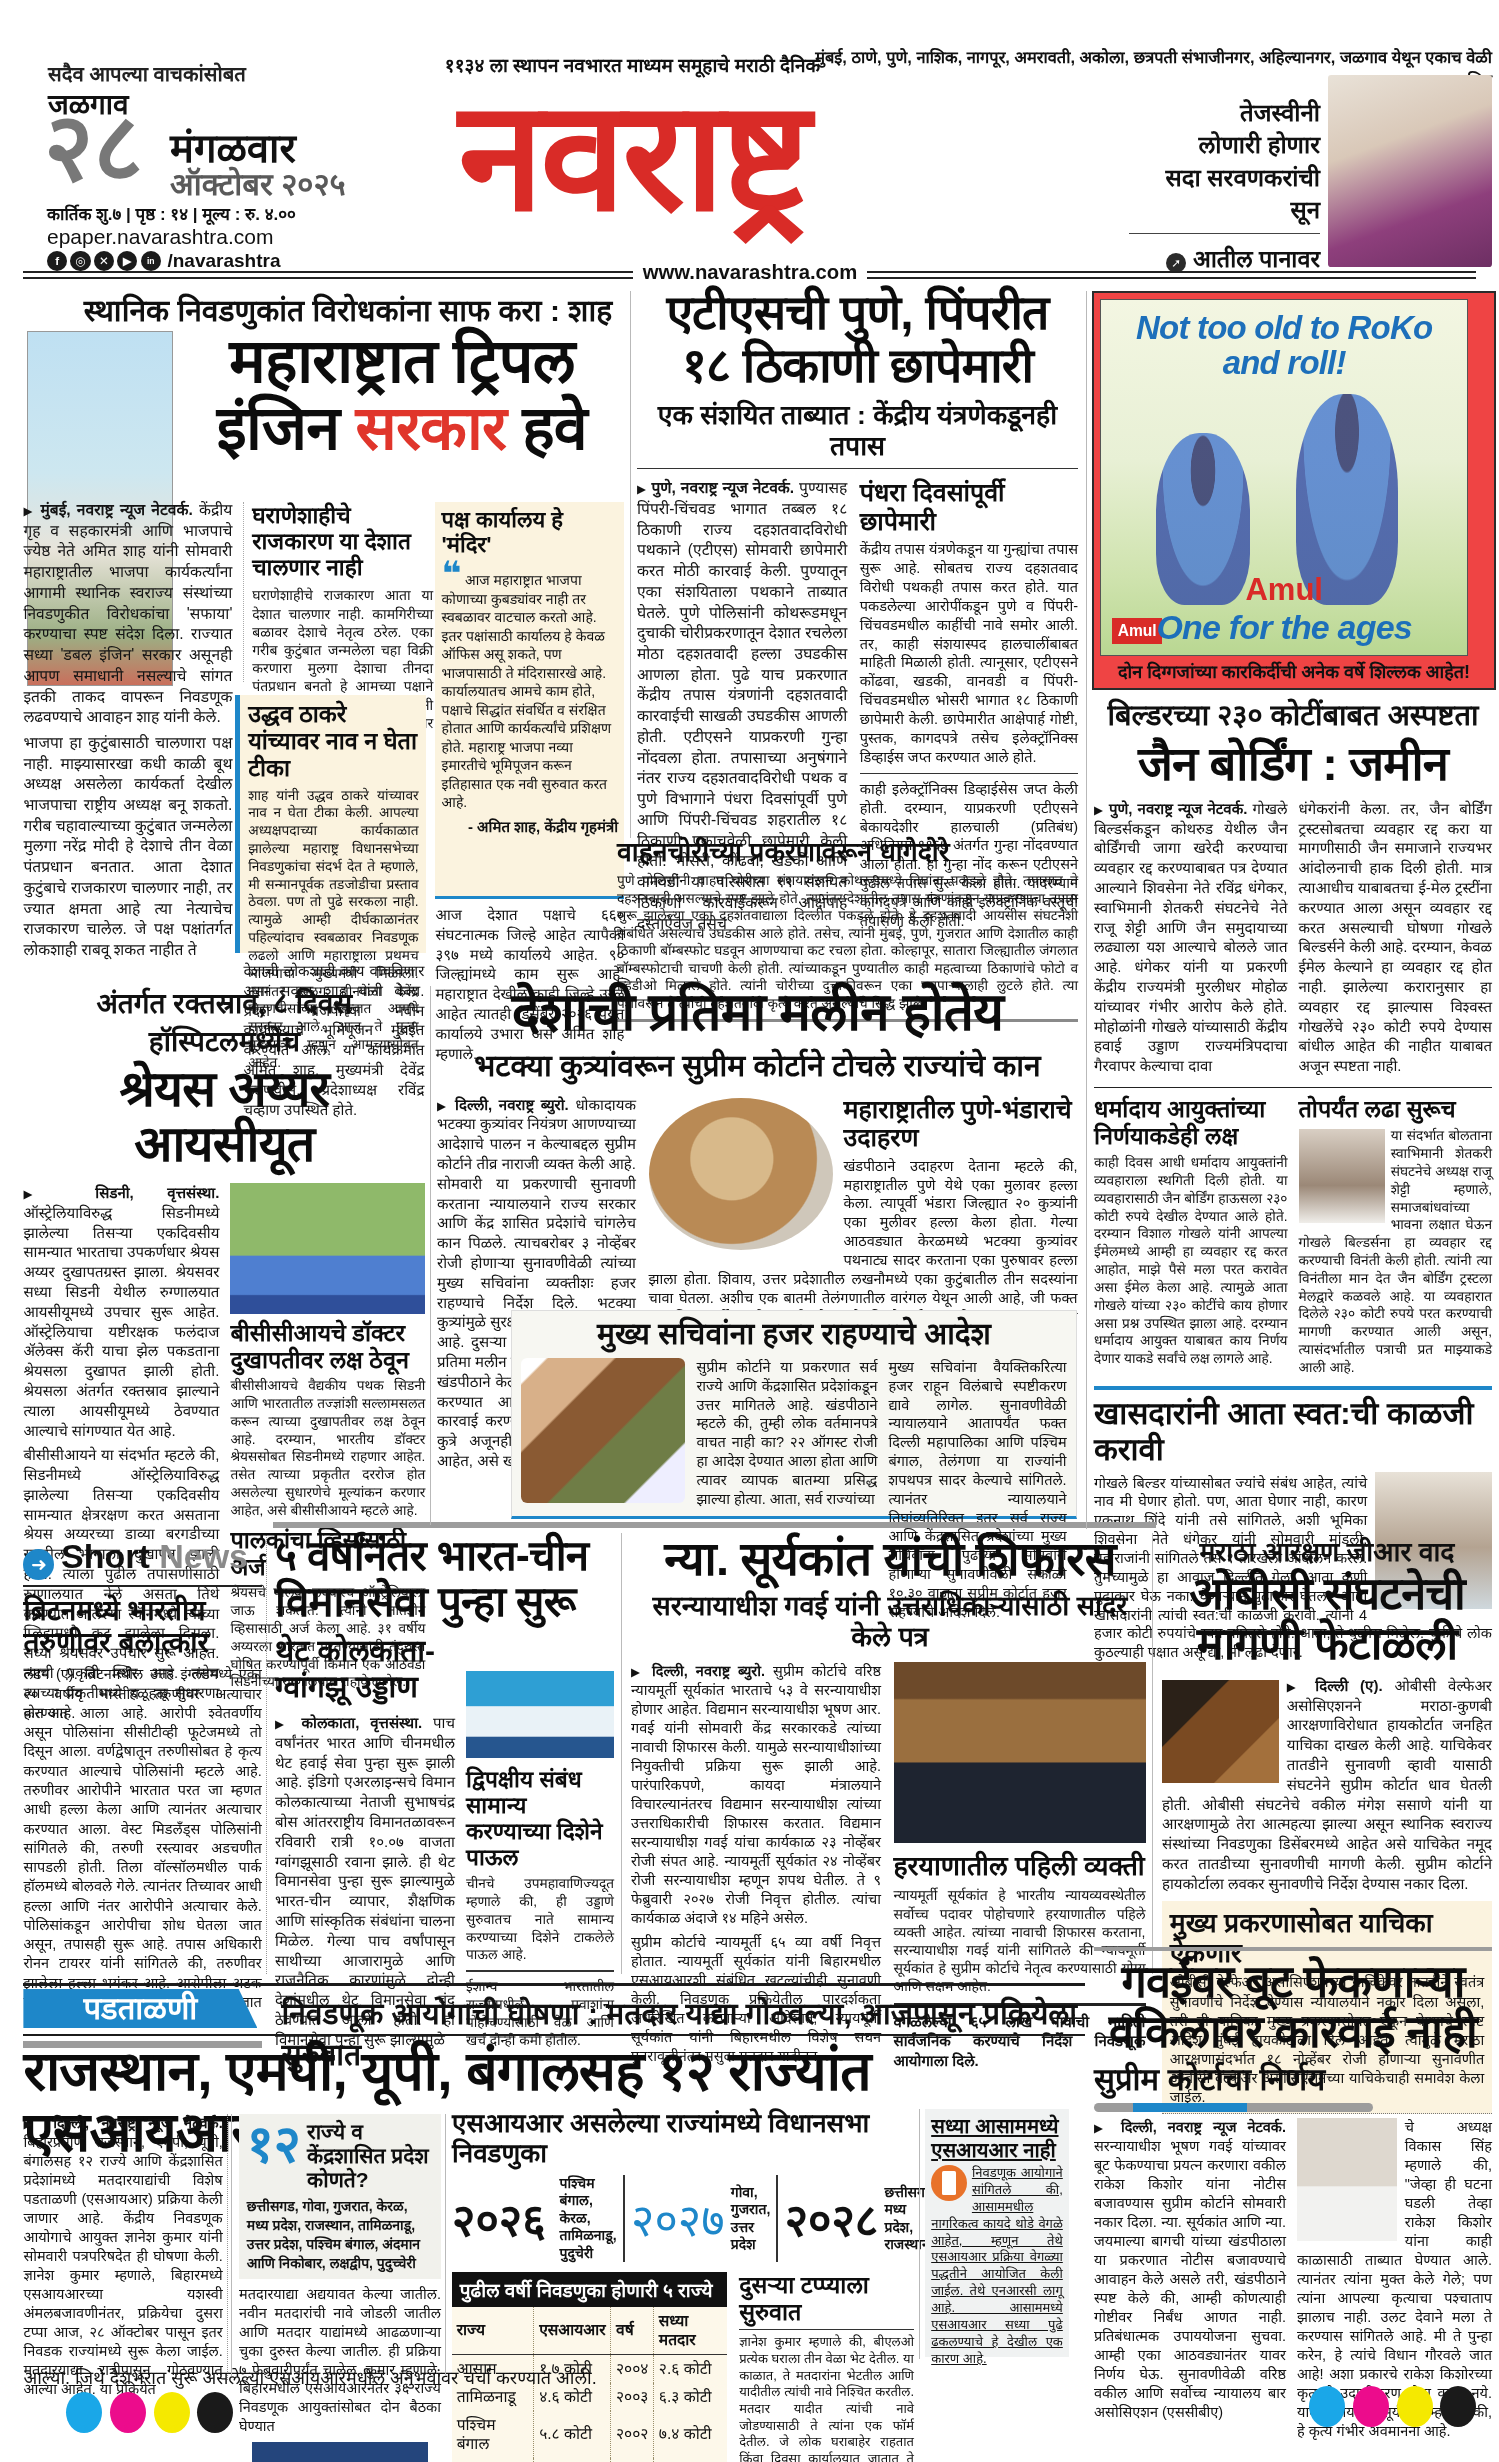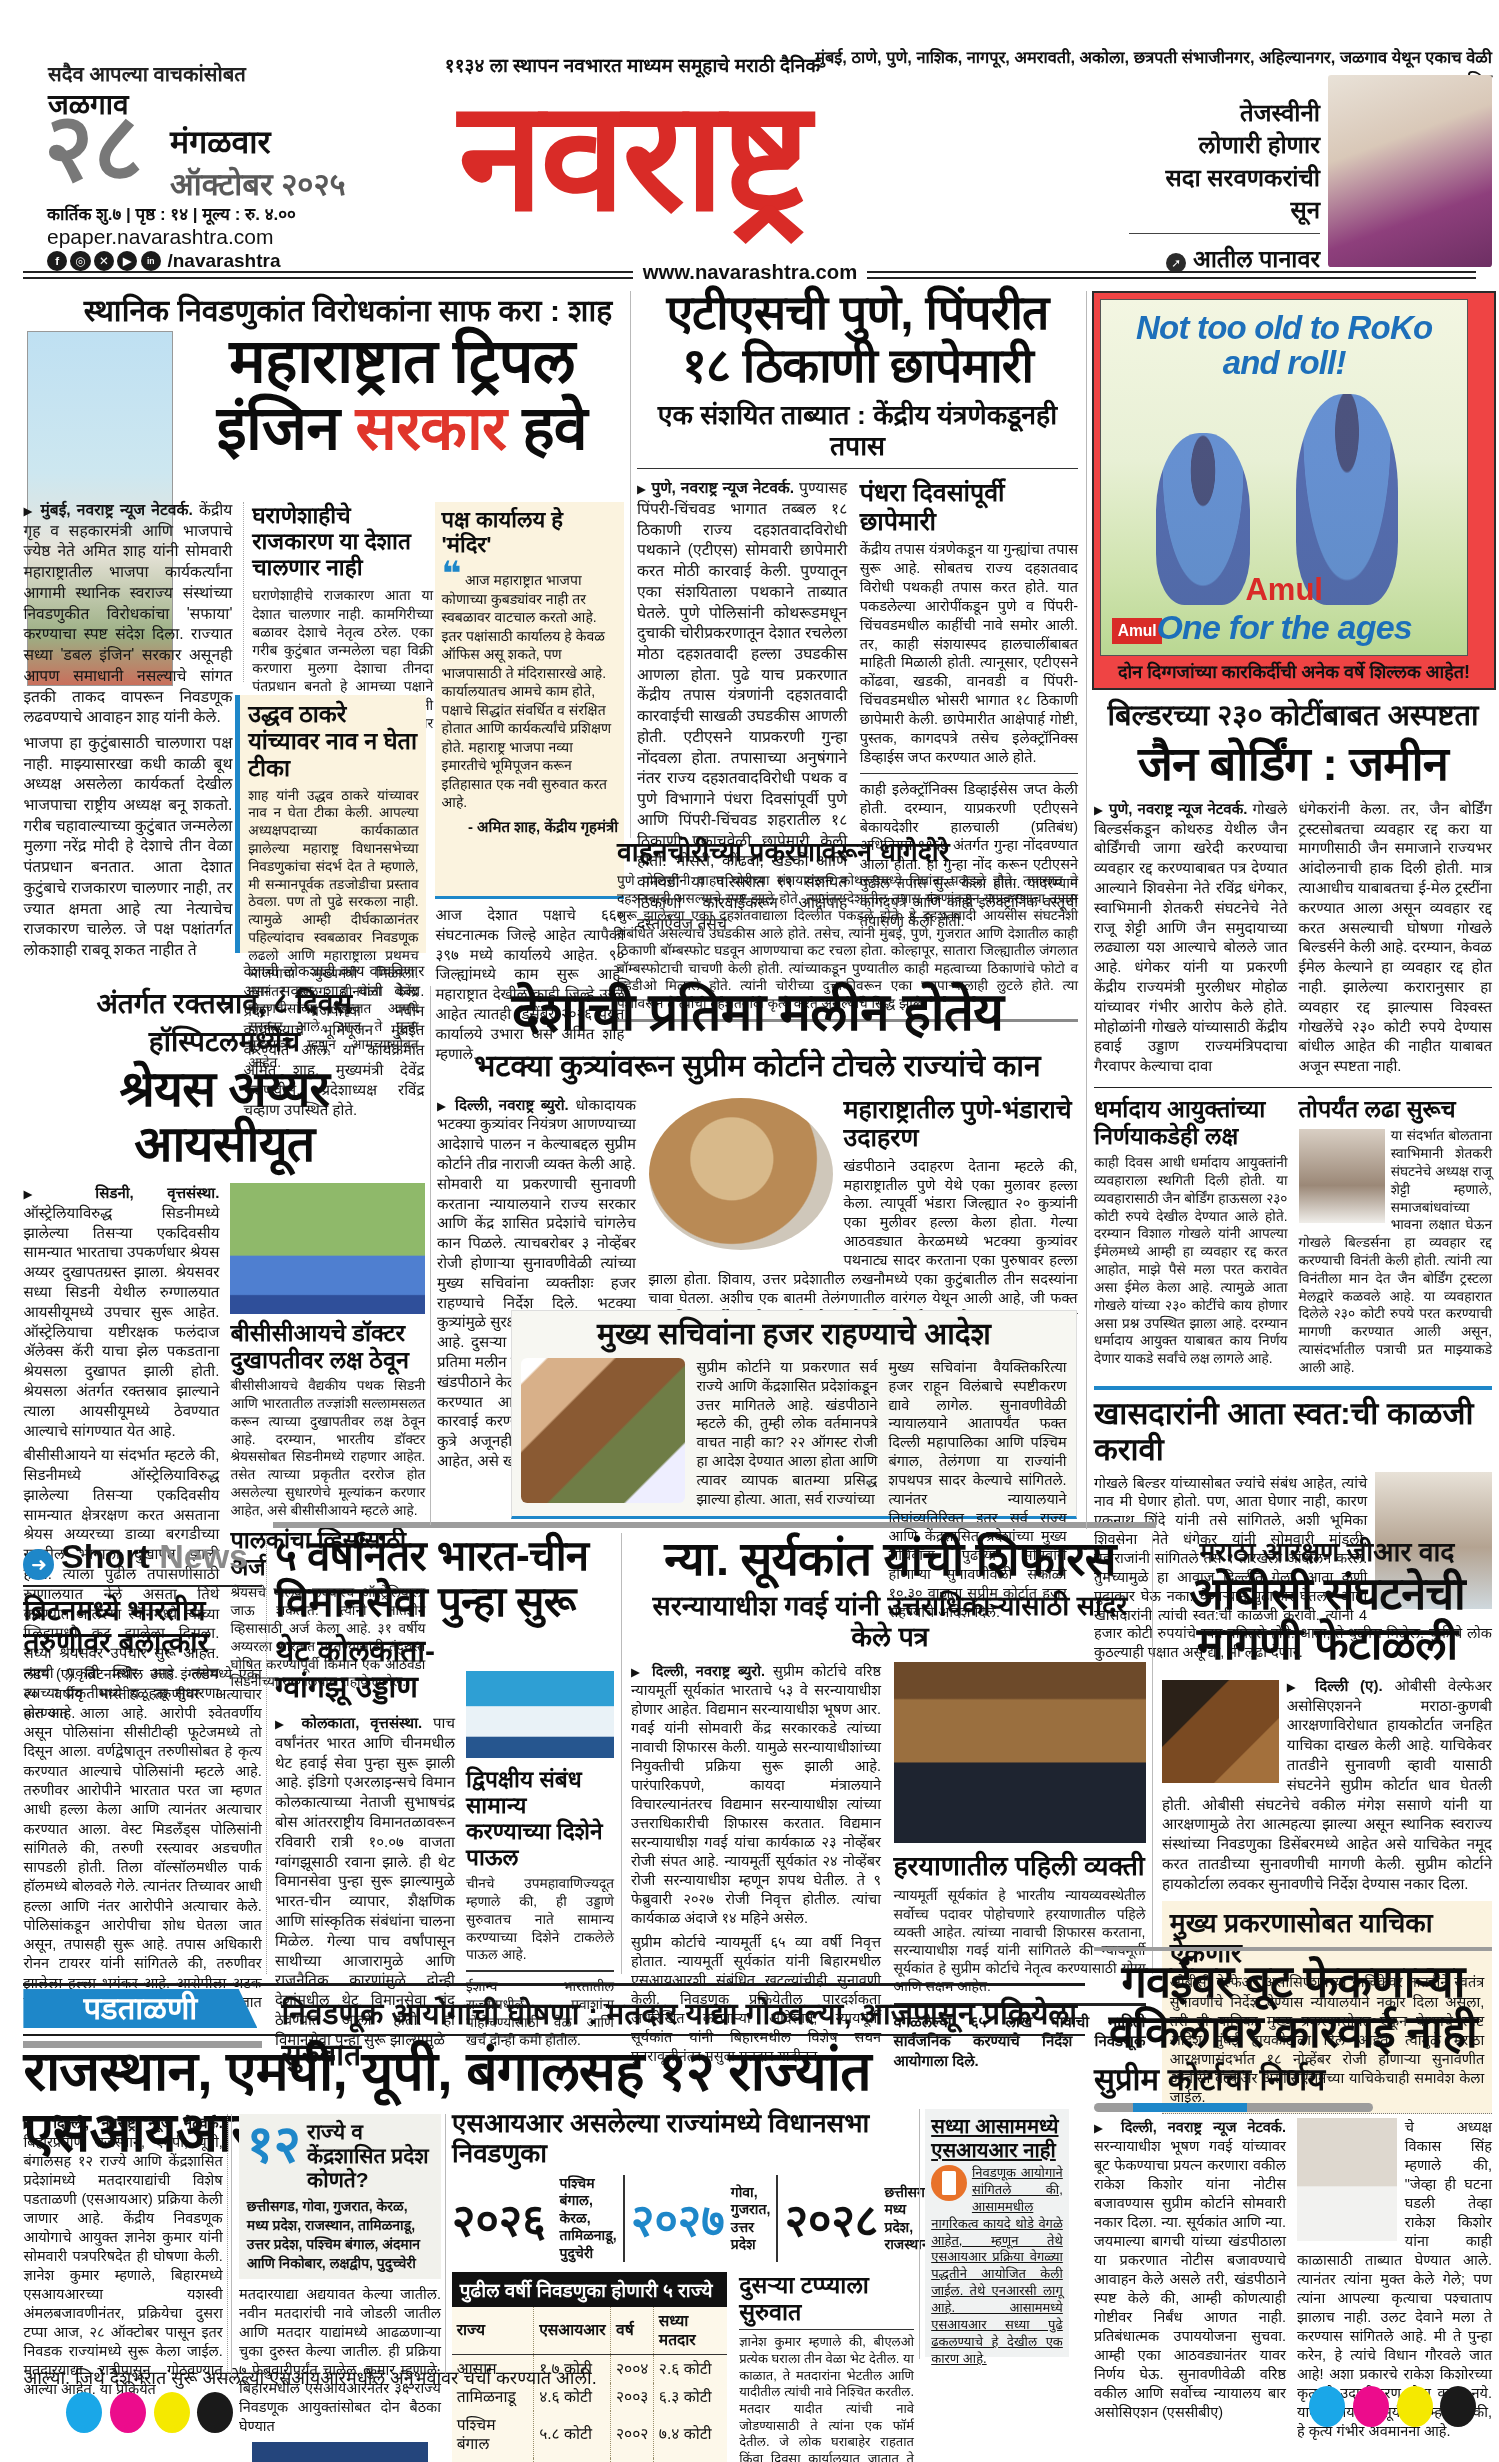--- a/index.html
+++ b/index.html
@@ -28,21 +28,21 @@
 </style>
 </head>
 <body>
 
 <div class="page">
 
   <div class="abs" style="left:0;top:0;width:1500px;height:280px;">
     <div class="abs" style="left:48px;top:59px;font-size:20.3px;font-weight:700;color:#222;">सदैव आपल्या वाचकांसोबत</div>
     <div class="abs" style="left:48px;top:84px;font-size:28px;font-weight:800;">जळगाव</div>
     <div class="abs" style="left:44px;top:100px;font-size:95px;font-weight:800;color:#787878;line-height:1;">२८</div>
-    <div class="abs" style="left:170px;top:119px;font-size:32px;font-weight:800;">मंगळवार</div>
+    <div class="abs" style="left:170px;top:119px;font-size:40px;font-weight:800;">मंगळवार</div>
     <div class="abs" style="left:170px;top:162px;font-size:31px;font-weight:800;color:#5a5a5a;">ऑक्टोबर २०२५</div>
     <div class="abs" style="left:47px;top:202px;font-size:17px;font-weight:700;">कार्तिक शु.७ | पृष्ठ : १४ | मूल्य : रु. ४.००</div>
     <div class="abs" style="left:47px;top:225px;font-size:21px;color:#111;">epaper.navarashtra.com</div>
     <div class="abs" style="left:47px;top:250px;">
       <span class="soc">f</span><span class="soc">◎</span><span class="soc">✕</span><span class="soc">▶</span><span class="soc" style="font-size:8.6px;">in</span>
       <span style="font-size:19px;font-weight:700;vertical-align:middle;">/navarashtra</span>
     </div>
 
     <div class="abs ctr" style="left:367px;top:52px;width:531px;font-size:19px;font-weight:800;">११३४ ला स्थापन नवभारत माध्यम समूहाचे मराठी दैनिक</div>
     <div class="abs ctr" style="left:352px;top:66px;width:562px;font-size:153px;font-weight:800;color:#d92b27;line-height:1.18;letter-spacing:-3.1px;">नवराष्ट्र</div>
@@ -317,21 +317,21 @@
   </div>
 
   <div class="abs" style="left:452px;top:2109px;width:462px;height:281px;">
     <div class="subh" style="font-size:26px;">एसआयआर असलेल्या राज्यांमध्ये विधानसभा निवडणुका</div>
     <div style="display:flex;margin-top:6.2px;">
       <div style="flex:1.25;display:flex;align-items:center;border-right:2.3px solid #333;padding-right:6.2px;">
         <span style="font-size:45px;font-weight:800;margin-right:14px;">२०२६</span>
         <span style="font-size:14px;font-weight:700;line-height:1.25;">पश्चिम बंगाल, केरळ, तामिळनाडू, पुदुचेरी</span>
       </div>
       <div style="flex:1;display:flex;align-items:center;border-right:2.3px solid #333;padding:0 6.2px;">
-        <span style="font-size:45px;font-weight:700;color:#1e87c9;margin-right:6.2px;">२०२७</span>
+        <span style="font-size:45px;font-weight:400;color:#1e87c9;margin-right:6.2px;">२०२७</span>
         <span style="font-size:14px;font-weight:700;line-height:1.25;">गोवा, गुजरात, उत्तर प्रदेश</span>
       </div>
       <div style="flex:1;display:flex;align-items:center;padding-left:6.2px;">
         <span style="font-size:45px;font-weight:800;margin-right:6.2px;">२०२८</span>
         <span style="font-size:14px;font-weight:700;line-height:1.25;">छत्तीसगड, मध्य प्रदेश, राजस्थान</span>
       </div>
     </div>
     <div style="display:flex;gap:12.5px;margin-top:9.4px;">
       <div style="width:275px;">
         <div style="background:#111;color:#fff;font-size:19px;font-weight:800;padding:4.7px 7.8px;">पुढील वर्षी निवडणुका होणारी ५ राज्ये</div>

